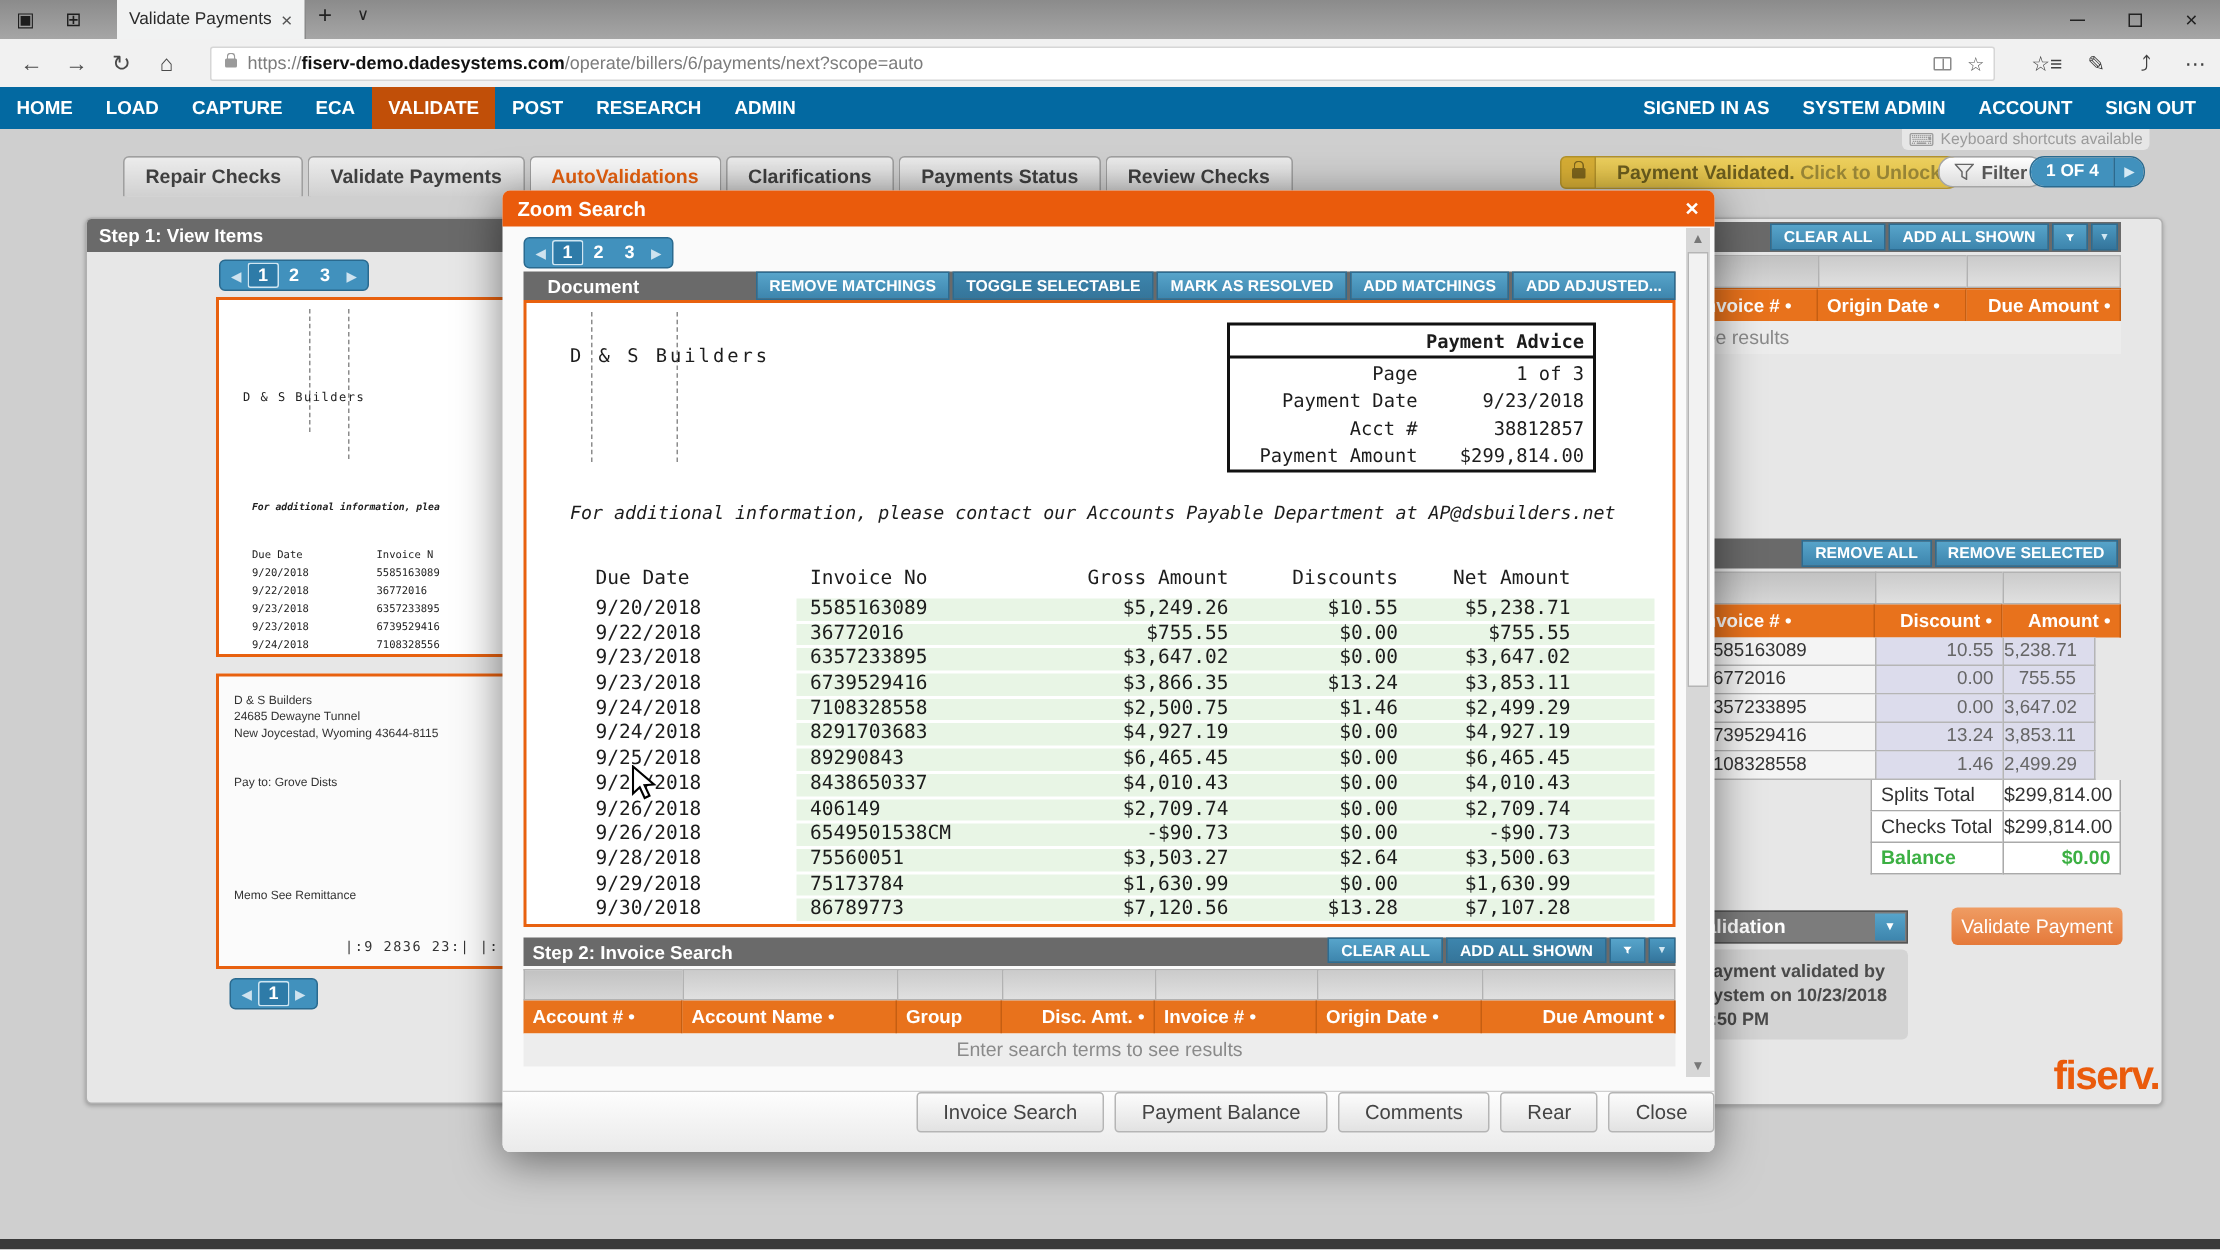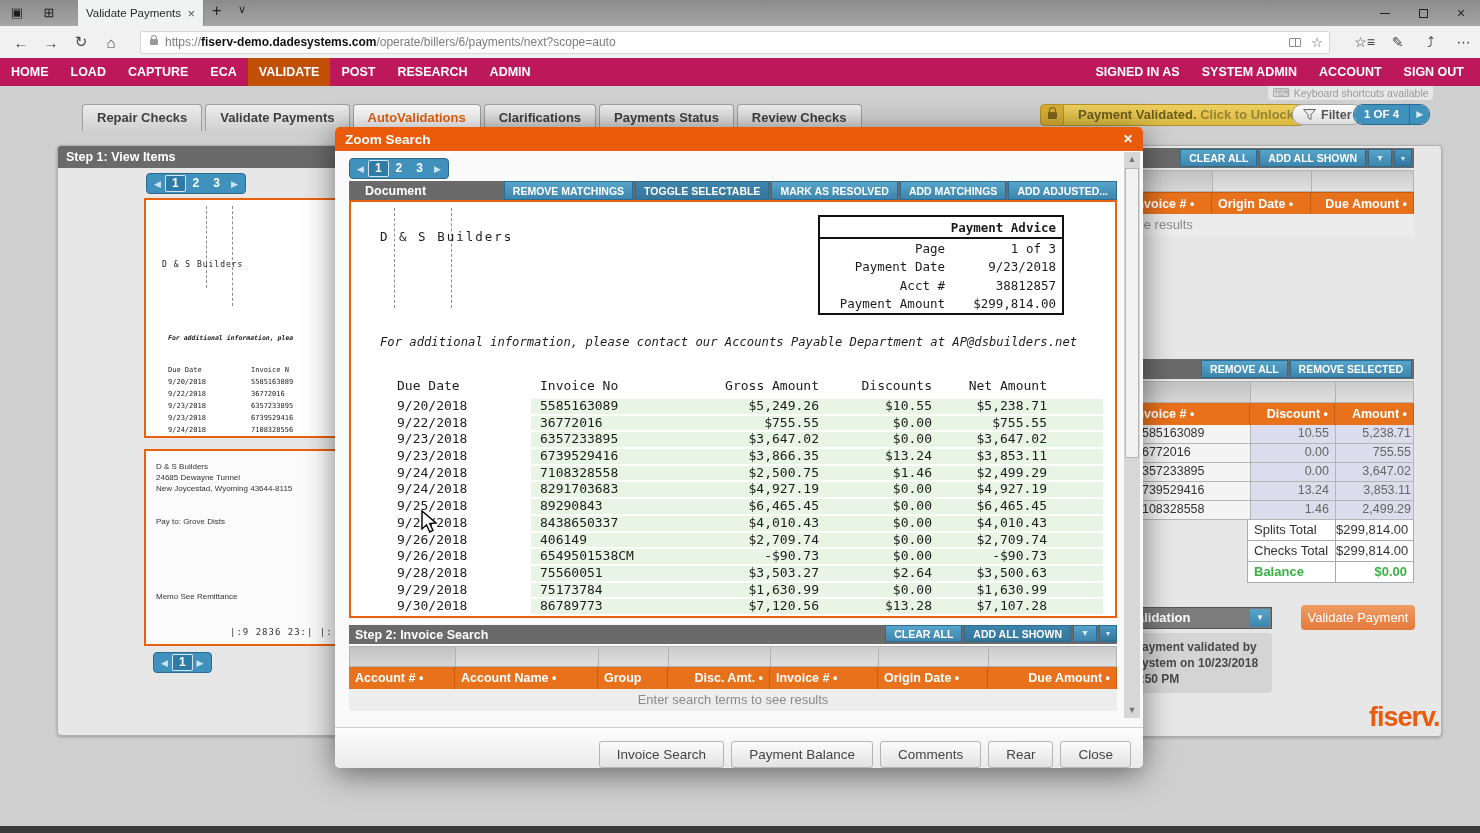--- a/index.html
+++ b/index.html
@@ -24,21 +24,21 @@
   .urllock{width:8px;height:6px;background:#9a9a9a;border-radius:1px;position:relative;margin:0 7px 0 3px}
   .urllock::before{content:"";position:absolute;left:1px;top:-4px;width:4px;height:4px;border:1.5px solid #9a9a9a;border-bottom:none;border-radius:3px 3px 0 0}
   .urltext{flex:1;font-size:12px;white-space:nowrap;overflow:hidden}
   .u1{color:#7c7c7c}.u2{color:#111;font-weight:bold}
   .ubicon{color:#555;font-size:13px;margin-left:10px}
   .bookico{display:inline-block;width:12px;height:9px;border:1px solid #8a8a8a;border-radius:1px;position:relative}
   .bookico::after{content:"";position:absolute;left:5px;top:0;bottom:0;width:1px;background:#8a8a8a}
   .chromeico{width:33px;text-align:center;color:#3f3f3f;font-size:14px}
 
   
-  .mainnav{position:absolute;left:0;top:58px;width:100%;height:28px;background:#be185d;display:flex;align-items:center;color:#fff;font-weight:bold;font-size:12.5px}
+  .mainnav{position:absolute;left:0;top:58px;width:100%;height:28px;background:#0369a1;display:flex;align-items:center;color:#fff;font-weight:bold;font-size:12.5px}
   .mainnav .nwrap{display:flex;height:100%}
   .mainnav .navitem{padding:0 11px;line-height:28px;height:100%}
   .mainnav .nwrap span:nth-of-type(5){background:#C14F08}
   .nright{margin-left:auto;display:flex;gap:22px;padding-right:16px}
 
   .content{position:absolute;left:0;top:86px;width:100%;height:740px;background:#cfcfcf}
   .kbhint{position:absolute;left:1268px;top:0;width:165px;height:14px;background:#e6e6e6;border-radius:0 0 4px 4px;color:#9b9b9b;font-size:10.5px;display:flex;align-items:center;justify-content:center;gap:4px}
   .kbico{font-size:12px;color:#9b9b9b}
 
   .tabstrip{position:absolute;left:82px;top:18px;display:flex;gap:3px}
@@ -102,21 +102,21 @@
   .rp-fl1{left:426px;top:24px;height:22px}
   .rp-oh1{left:426px;top:46px;height:22px;border-top:1px solid #c55e12}
   .rp-empty{position:absolute;left:80px;top:68px;width:633px;height:22px;background:#ececec;color:#8a8a8a;font-size:13px;text-align:center;line-height:22px}
   .rp-fl2{left:426px;top:235px;height:22px}
   .rp-oh2{left:426px;top:257px;height:22px}
   .rp-rows{position:absolute;left:426px;top:279px;width:287px}
   .sprow{display:flex;height:19px;font-size:12.5px}
   .sprow span{border:1px solid #b5b5b5;border-top:none;line-height:17px;white-space:nowrap;overflow:hidden}
   .sprow span:nth-of-type(1){width:123px;background:#f4f4f4;color:#333;padding-left:7px;border-right:none}
   .sprow span:nth-of-type(2){width:85px;background:#dcdcec;color:#666;text-align:right;padding-right:6px;border-right:none}
-  .sprow span:nth-of-type(3){width:79px;background:#dcdcec;color:#666;text-align:right;padding-right:2px}
+  .sprow span:nth-of-type(3){width:62px;background:#dcdcec;color:#666;text-align:right;padding-right:12px}
   .rp-tot{position:absolute;left:546px;top:374px;width:167px}
   .totrow{display:flex;height:21px;font-size:13px}
   .totrow span{background:#fff;border:1px solid #aaa;border-top:none;line-height:19px}
   .totrow span:nth-of-type(1){width:88px;font-weight:normal;color:#333;padding-left:6px;border-right:none}
   .totrow span:nth-of-type(2){width:79px;color:#333;text-align:right;padding-right:6px}
   .rp-tot div:nth-of-type(3) span{color:#3CB043;font-weight:bold}
   .rp-dd{position:absolute;left:385px;top:461px;width:186px;height:22px;background:#7c7c7c;border:1px solid #555;color:#fff;font-weight:bold;font-size:13px;line-height:20px;padding-left:42px;display:flex}
   .rp-dd .ddarrow{position:absolute;right:1px;top:1px;bottom:1px;width:20px;background:linear-gradient(#57a4ca,#3d85ad);color:#fff;font-size:8px;text-align:center;line-height:18px}
   .vpbtn{position:absolute;left:600px;top:459px;width:114px;height:25px;background:linear-gradient(#ef9c63,#e5793a);border:none;border-radius:4px;color:#fff;font-size:13px;line-height:25px;text-align:center}
   .rp-note{position:absolute;left:425px;top:487px;width:146px;height:60px;background:#d4d4d4;border-radius:4px;padding:6px 0 0 8px;color:#4a4a4a;font-weight:bold;font-size:12px;line-height:16px;white-space:nowrap;overflow:hidden}
@@ -154,21 +154,21 @@
   .s2cols{position:absolute;left:14px;display:flex;width:768px}
   .s2cols span:nth-of-type(1){width:106px}.s2cols span:nth-of-type(2){width:143px}.s2cols span:nth-of-type(3){width:70px}
   .s2cols span:nth-of-type(4){width:102px;text-align:right}.s2cols span:nth-of-type(5){width:108px}
   .s2cols span:nth-of-type(6){width:110px}.s2cols span:nth-of-type(7){width:129px;text-align:right}
   .s2f{top:519px;height:21px}
   .s2h{top:540px;height:22px}
   .s2empty{position:absolute;left:14px;top:562px;width:768px;height:22px;background:#ededed;color:#8a8a8a;font-size:13px;text-align:center;line-height:22px}
   .mscroll{position:absolute;left:789px;top:25px;width:16px;height:566px;background:#d7d7d7}
   .msarrow{position:absolute;left:0;width:16px;height:15px;color:#777;font-size:9px;text-align:center;line-height:15px}
   .msthumb{position:absolute;left:1px;top:16px;width:14px;height:290px;background:#f2f2f2;border:1px solid #b5b5b5}
-  .mfooter{position:absolute;left:0;top:600px;width:100%;height:41px;background:linear-gradient(#fdfdfd,#eaeaea);border-top:1px solid #cfcfcf;border-radius:0 0 5px 5px;display:flex;justify-content:flex-end;align-items:flex-end;gap:7px;padding-right:12px}
+  .mfooter{position:absolute;left:0;top:600px;width:100%;height:41px;background:linear-gradient(#fdfdfd,#eaeaea);border-top:1px solid #cfcfcf;border-radius:0 0 5px 5px;display:flex;justify-content:flex-end;align-items:flex-start;gap:7px;padding-right:0}
   .fbtn{height:27px;background:linear-gradient(#fcfcfc,#e2e2e2);border:1px solid #b5b5b5;border-radius:3px;color:#444;font-size:13.5px;padding:0 17px;line-height:25px}
 
   .bottomstrip{position:absolute;left:0;bottom:0;width:100%;height:7px;background:#3a3a3a}
   .cursor{position:absolute;left:421px;top:424px;z-index:30}
 </style>
 </head>
 <body>
 
 <div class="screen">
 

